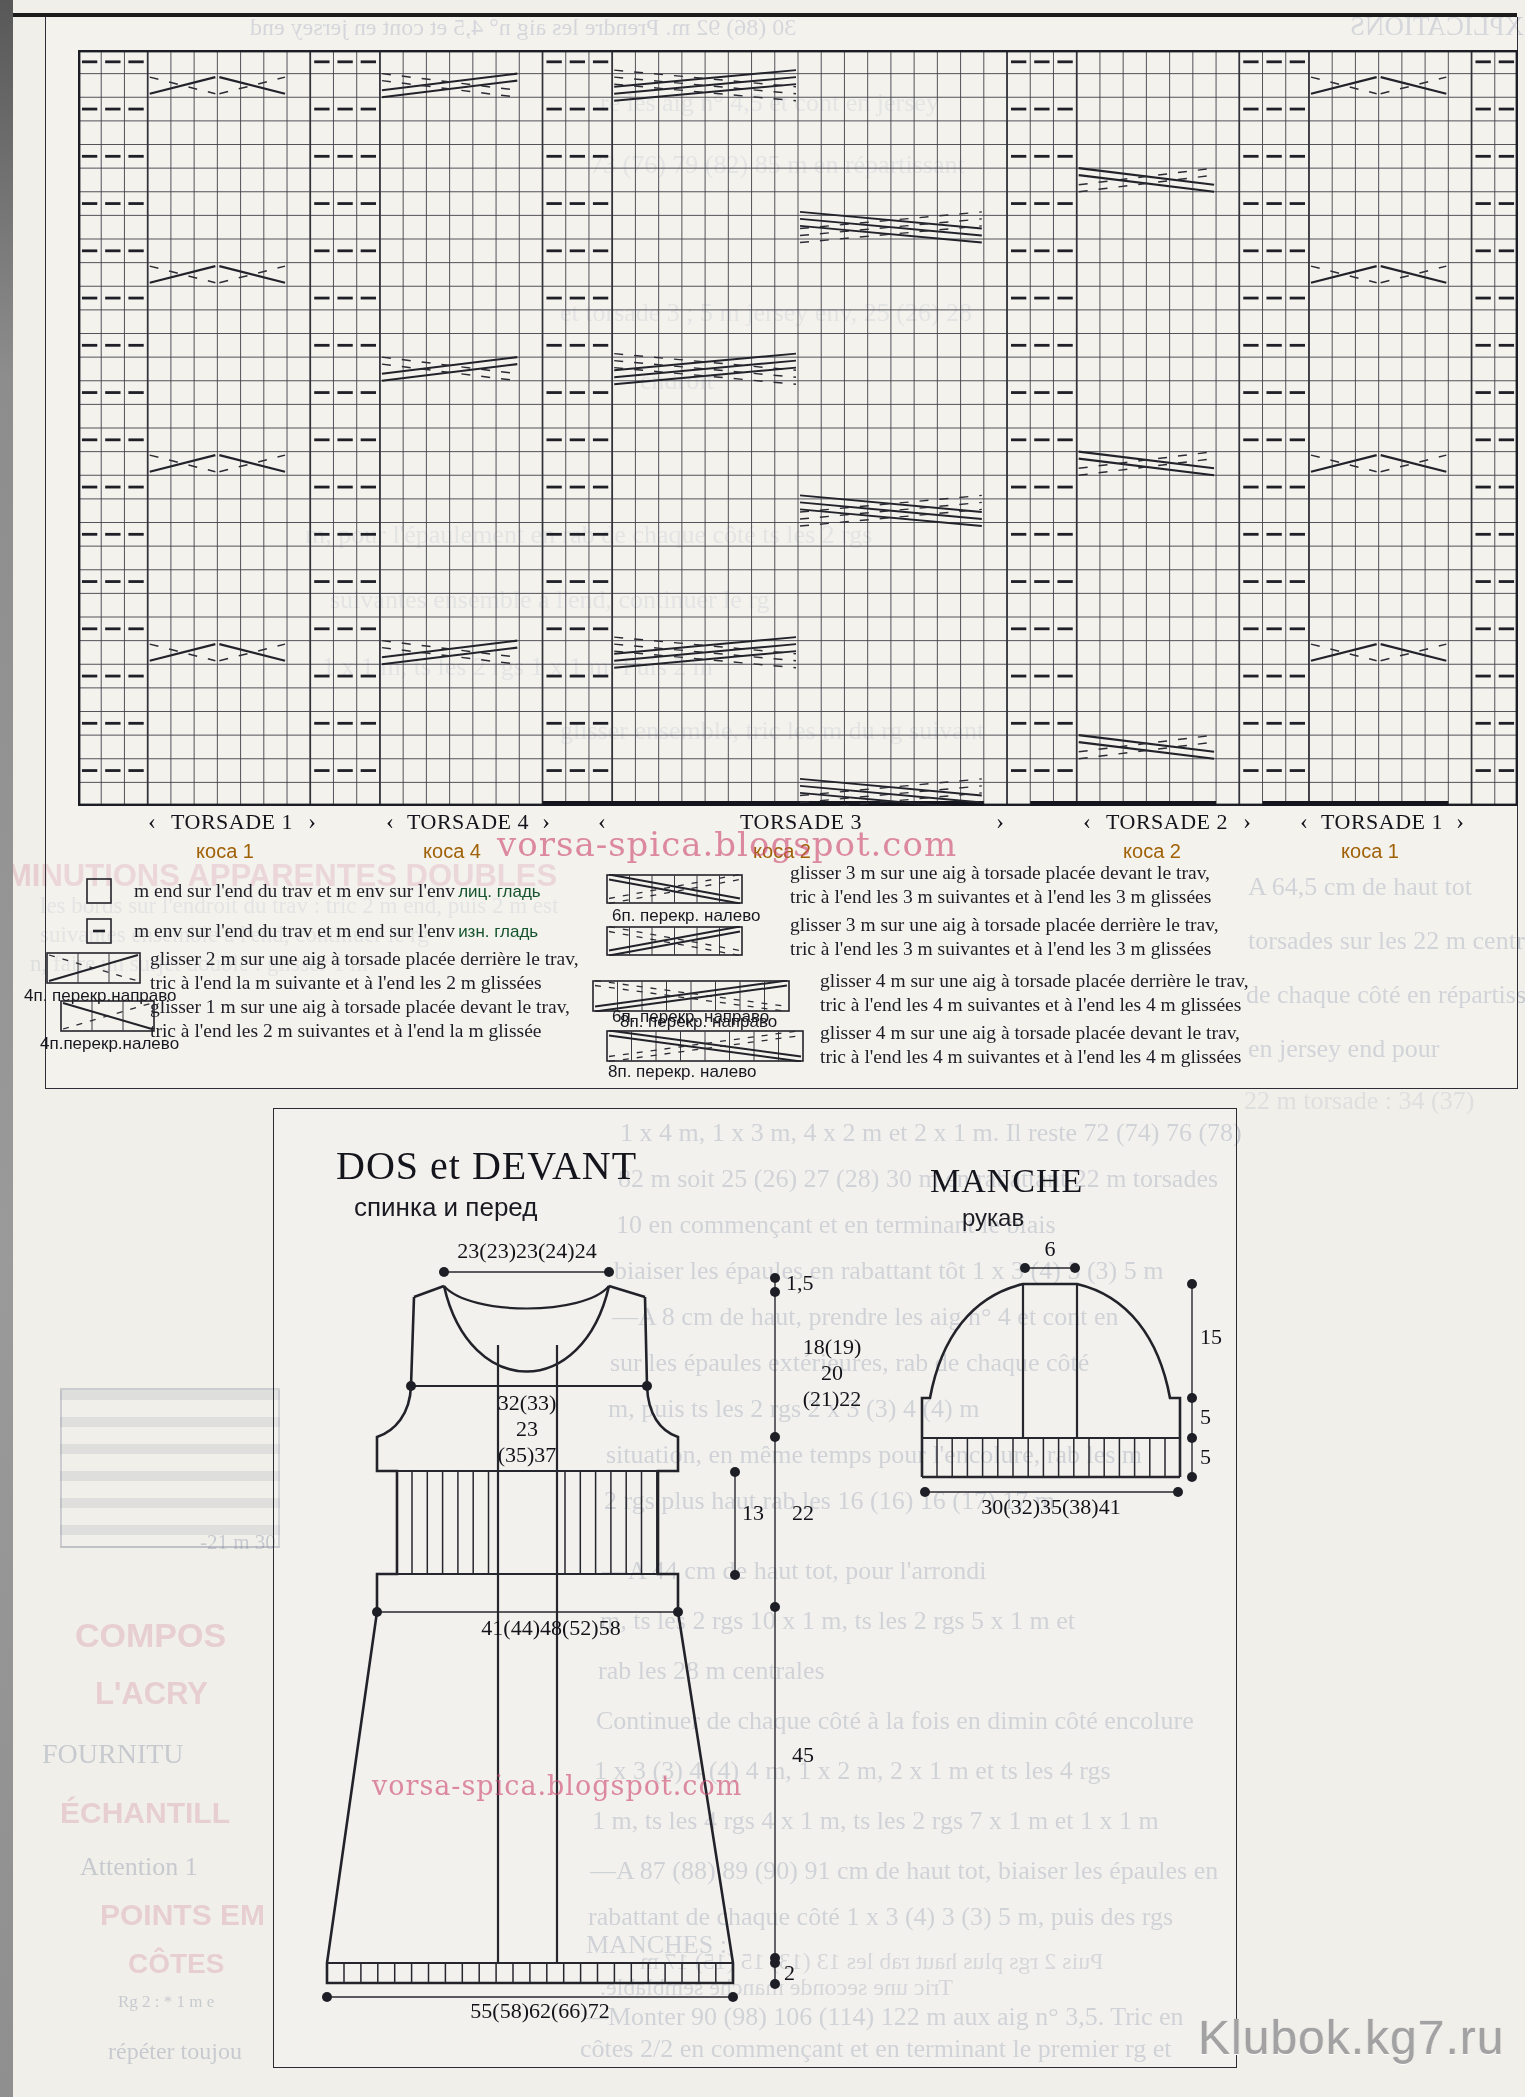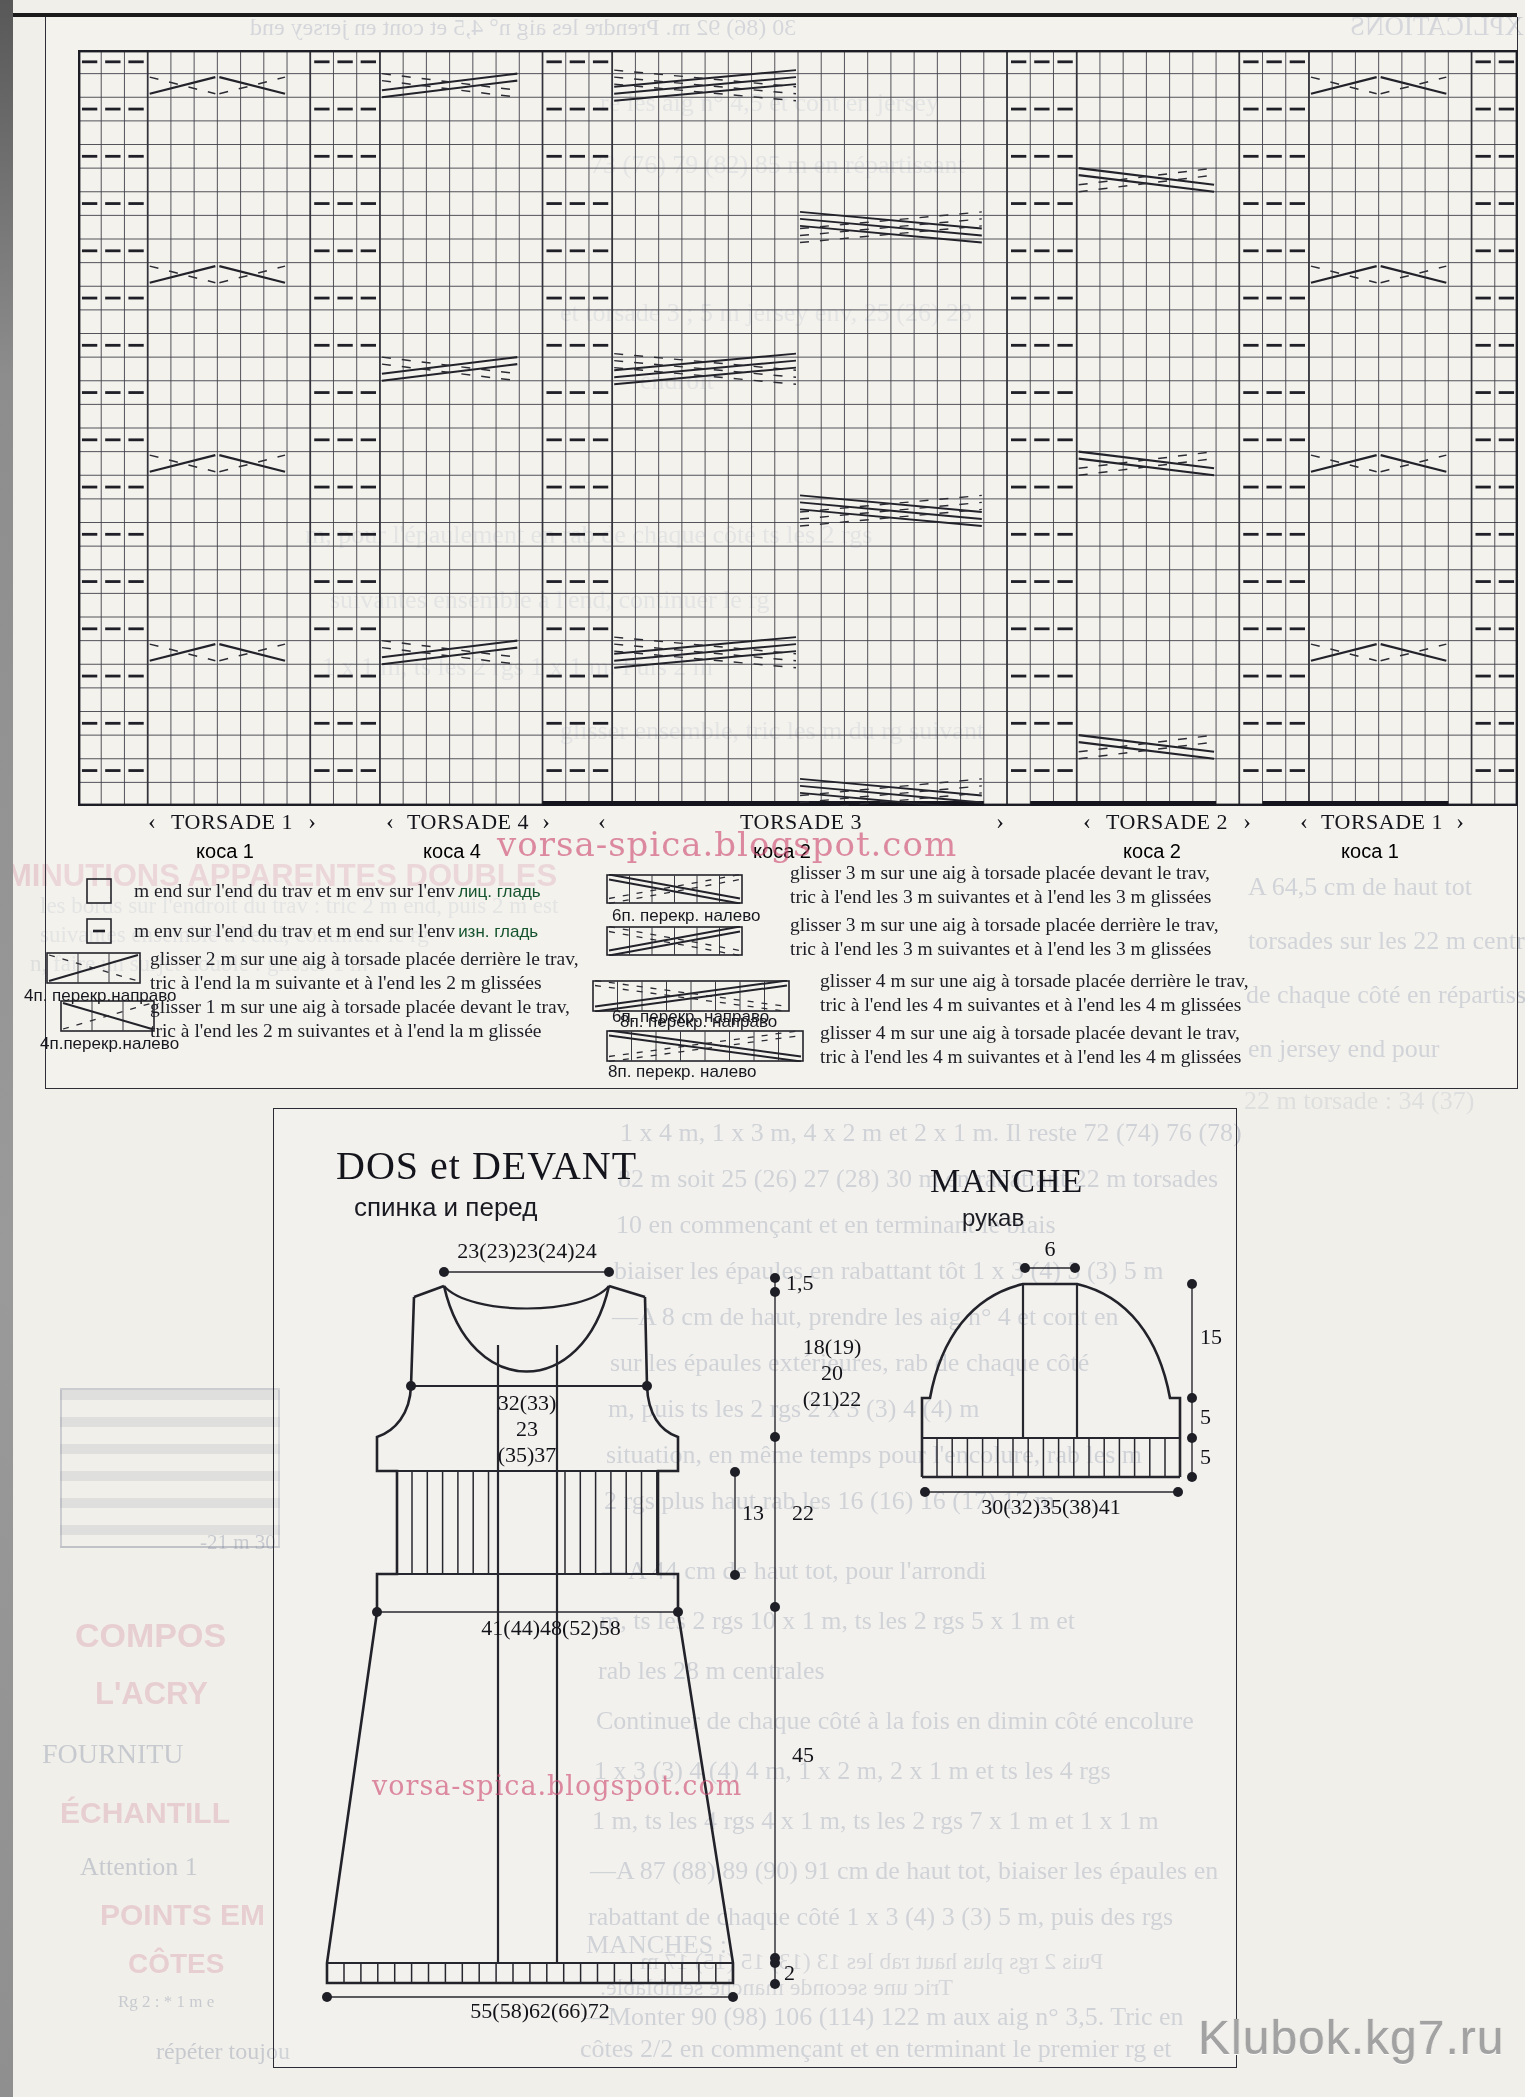--- a/index.html
+++ b/index.html
@@ -11,21 +11,21 @@
   .chart-panel{position:absolute;left:45px;top:17px;width:1471px;height:1071px;z-index:2;
         border:1.6px solid #2e2e36;border-top:none;background:rgba(255,255,255,0.18);}
   .schem-panel{position:absolute;left:273px;top:1108px;width:962px;height:958px;z-index:2;
         border:1.7px solid #2b2b33;background:rgba(255,255,255,0.16);}
   svg.layer{position:absolute;z-index:2;}
   .lab{position:absolute;z-index:3;white-space:nowrap;}
   .tors{position:absolute;z-index:3;display:flex;justify-content:space-between;align-items:center;
         font-size:22px;color:#15151d;}
   .tors .nm{letter-spacing:.5px;}
   .tors .ar{font-size:24px;}
-  .tors-ru{position:absolute;z-index:3;transform:translateX(-50%);font-size:20px;color:#000000;
+  .tors-ru{position:absolute;z-index:3;transform:translateX(-50%);font-size:20px;color:#a16207;
         font-family:"Liberation Sans",sans-serif;white-space:nowrap;}
   .leg-fr{font-size:19.5px;color:#1d1d26;}
   .leg-ru{font-size:17px;color:#14532d;font-family:"Liberation Sans",sans-serif;margin-left:3px;}
   .cap{font-size:17px;color:#17171f;font-family:"Liberation Sans",sans-serif;}
   .csym{position:absolute;z-index:3;display:block;}
   .title-fr{font-size:40px;letter-spacing:1px;color:#14141c;}
   .title-ru{font-size:26px;color:#1a1a22;font-family:"Liberation Sans",sans-serif;}
   .stitle-fr{font-size:34px;letter-spacing:1px;color:#14141c;}
   .stitle-ru{font-size:24px;font-family:"Liberation Sans",sans-serif;}
   .dim{position:absolute;z-index:3;font-size:22px;color:#121219;white-space:nowrap;}
@@ -72,21 +72,21 @@
       <span class="bleed blf" style="left: 1244px; top: 1086px;">22 m torsade : 34 (37)</span>
       <span class="bleed bl" style="left: 200px; top: 1530px; font-size: 21px;">-21  m  30</span>
       <span class="bleed pk" style="left: 75px; top: 1616px; font-size: 34px;">COMPOS</span>
       <span class="bleed pk" style="left: 95px; top: 1676px; font-size: 31px;">L'ACRY</span>
       <span class="bleed bl" style="left: 42px; top: 1738px; font-size: 28px;">FOURNITU</span>
       <span class="bleed pk" style="left: 60px; top: 1796px; font-size: 30px;">ÉCHANTILL</span>
       <span class="bleed bl" style="left: 80px; top: 1852px; font-size: 26px;">Attention 1</span>
       <span class="bleed pk" style="left: 100px; top: 1898px; font-size: 30px;">POINTS EM</span>
       <span class="bleed pk" style="left: 128px; top: 1948px; font-size: 28px;">CÔTES</span>
       <span class="bleed bl" style="left: 118px; top: 1992px; font-size: 17px;">Rg 2 : * 1 m e</span>
-      <span class="bleed bl" style="left: 108px; top: 2038px; font-size: 24px; margin-left: 48px;">répéter toujou</span>
+      <span class="bleed bl" style="left: 108px; top: 2038px; font-size: 24px;">répéter toujou</span>
       <span class="bleed bl" style="left: 620px; top: 1118px;">1 x 4 m, 1 x 3 m, 4 x 2 m et 2 x 1 m. Il reste 72 (74) 76 (78)</span>
       <span class="bleed bl" style="left: 618px; top: 1164px;">82 m soit 25 (26) 27 (28) 30 m en rabattant 22 m torsades</span>
       <span class="bleed bl" style="left: 616px; top: 1210px;">10 en commençant et en terminant le biais</span>
       <span class="bleed bl" style="left: 614px; top: 1256px;">biaiser les épaules en rabattant tôt 1 x 3 (4) 3 (3) 5 m</span>
       <span class="bleed bl" style="left: 612px; top: 1302px;">—A 8 cm de haut, prendre les aig n° 4 et cont en</span>
       <span class="bleed bl" style="left: 610px; top: 1348px;">sur les épaules extérieures, rab de chaque côté</span>
       <span class="bleed bl" style="left: 608px; top: 1394px;">m, puis ts les 2 rgs 2 x 3 (3) 4 (4) m</span>
       <span class="bleed bl" style="left: 606px; top: 1440px;">situation, en même temps pour l'encolure, rab les m</span>
       <span class="bleed bl" style="left: 604px; top: 1486px;">2 rgs plus haut rab les 16 (16) 16 (17) 17 m</span>
       <span class="bleed bl" style="left: 602px; top: 1556px;">—A 44 cm de haut tot, pour l'arrondi</span>

